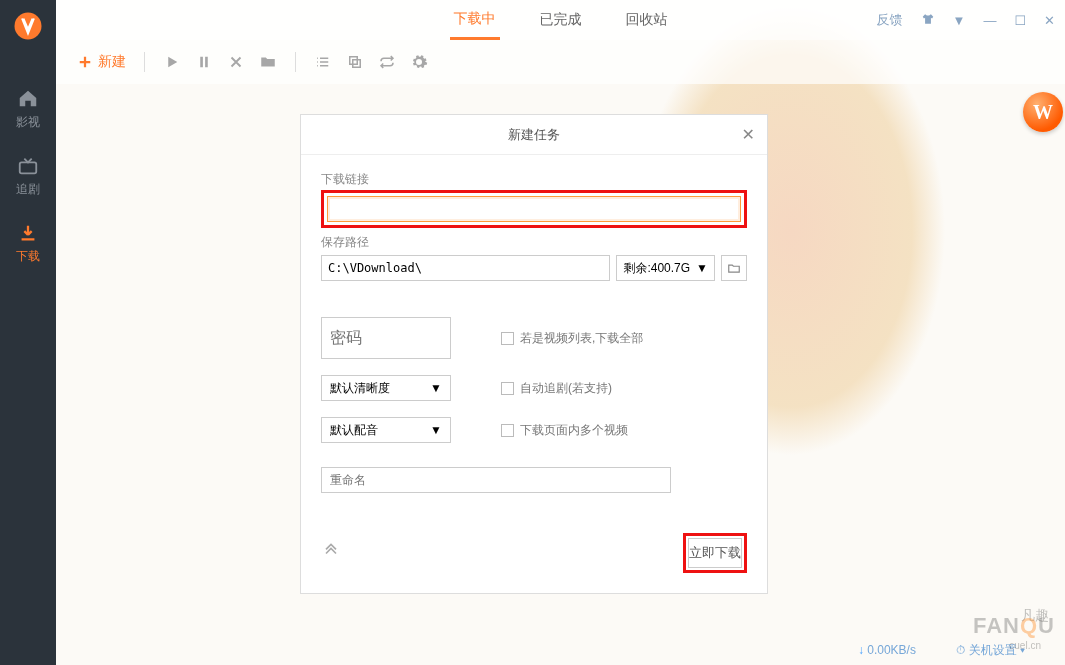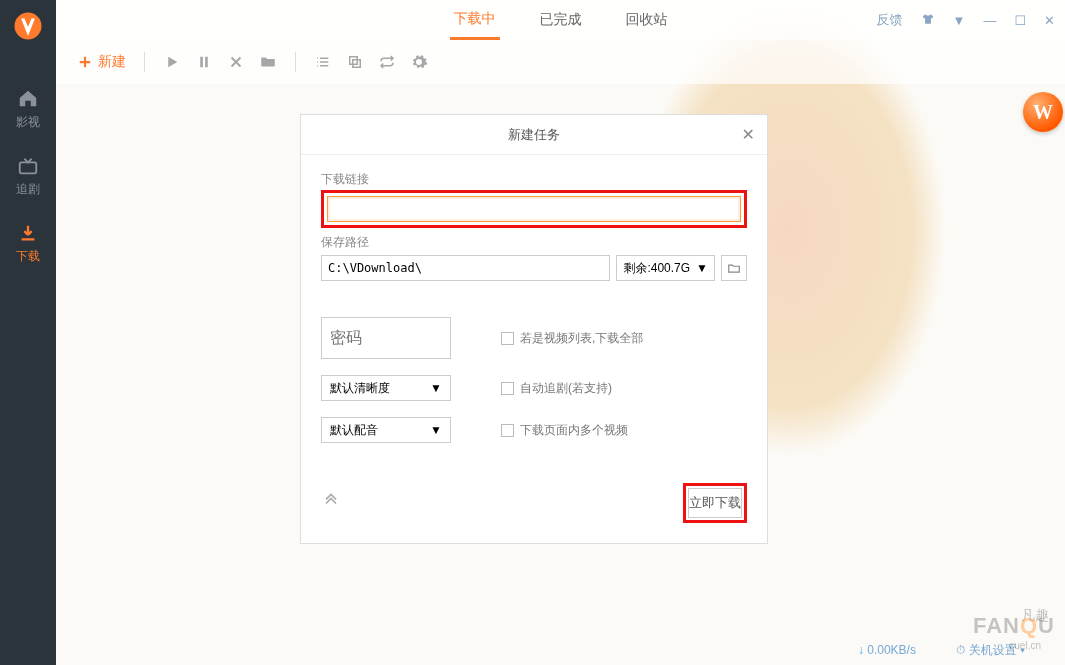--- a/index.html
+++ b/index.html
@@ -217,20 +217,21 @@
       <div class="small-select">
           <span>默认配音</span>
           <span>▼</span>
         </div>
       <label class="chk">
           <span class="chk-box"></span>
           <span>下载页面内多个视频</span>
         </label>
     </div>
 
+    <input class="rename-input" placeholder="重命名" style="">
   </div>
   <div class="dialog-foot">
     <div class="collapse-btn"><svg viewBox="0 0 24 24" fill="none" stroke="currentColor" stroke-width="2">
           <path d="M6 15l6-6 6 6M6 10l6-6 6 6"></path>
         </svg></div>
     <div class="dl-btn-wrap">
       <button class="dl-btn">立即下载</button>
     </div>
   </div>
 </div>

